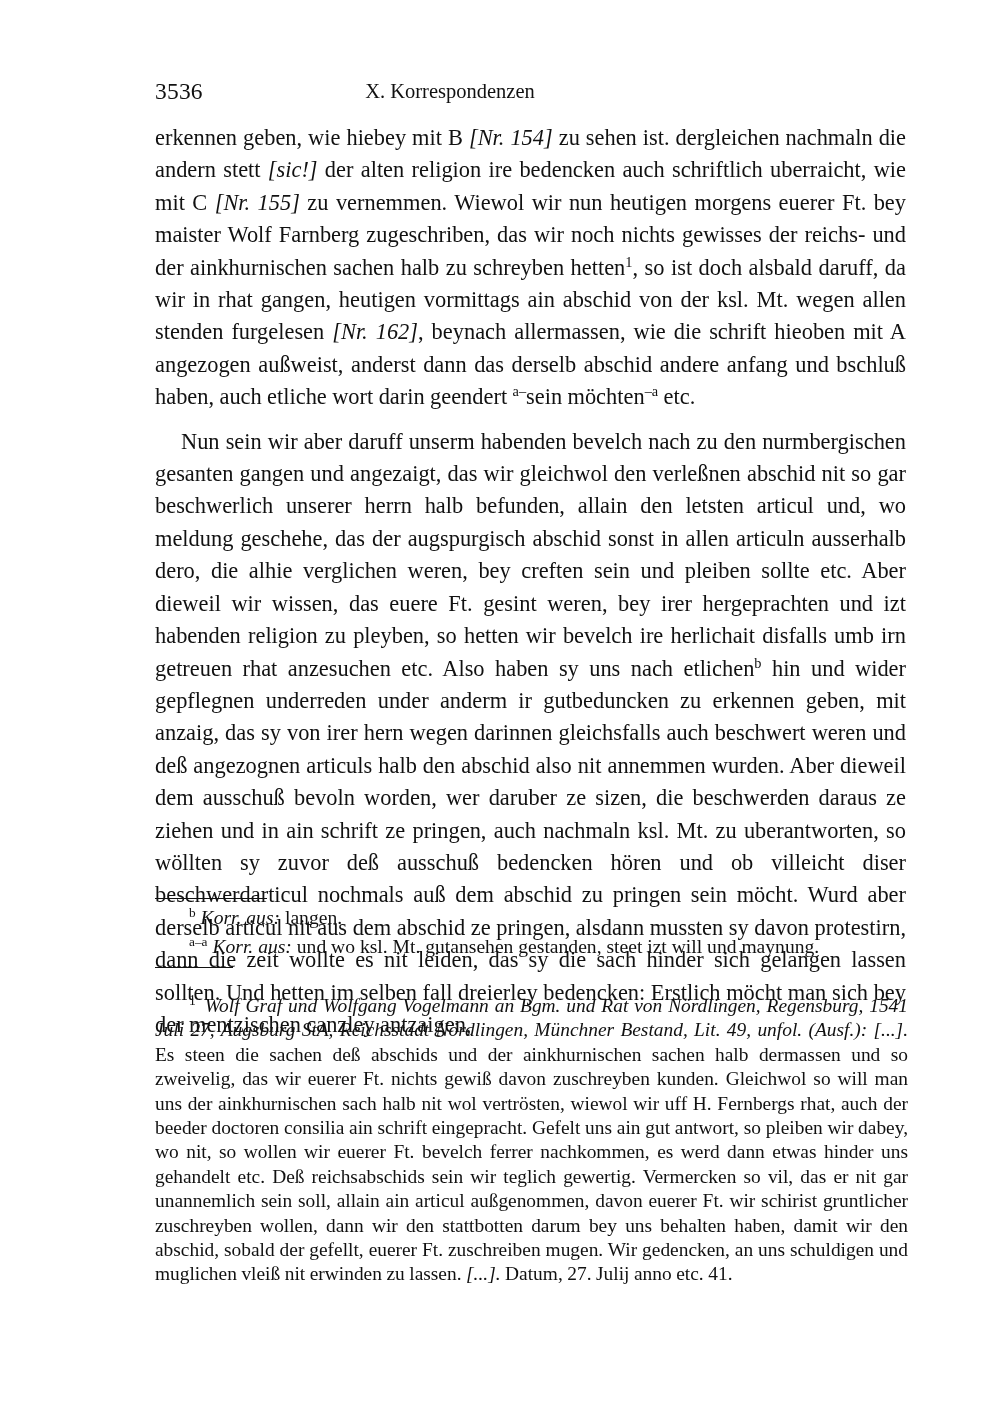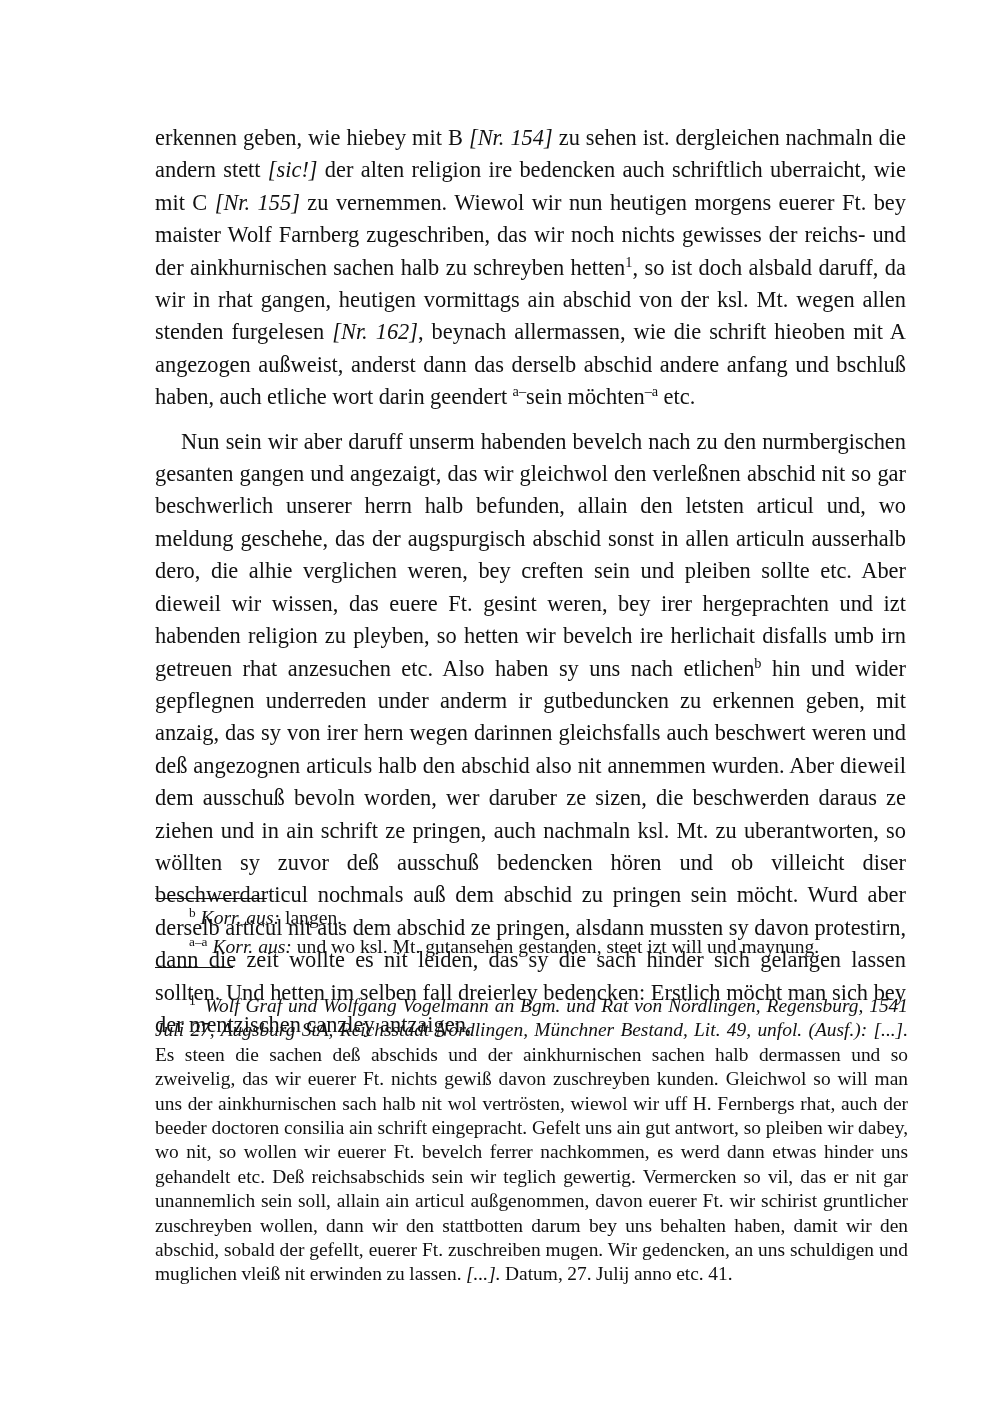--- a/index.html
+++ b/index.html
@@ -127,20 +127,24 @@
     vertical-align: 0.55em;
     line-height: 0;
     padding-right: 3px;
   }
 </style>
 </head>
 <body>
 
 <div class="page">
 
+  <div class="runhead">
+    <span class="folio">3536</span>
+    <span class="title">X. Korrespondenzen</span>
+  </div>
 
   <div class="textblock">
 
     <p class="body"><span>erkennen geben, wie hiebey mit B </span><i>[Nr. 154]</i><span> zu sehen ist. dergleichen nachmaln die andern stett </span><i>[sic!]</i><span> der alten religion ire bedencken auch schriftlich uberraicht, wie mit C </span><i>[Nr. 155]</i><span> zu vernemmen. Wiewol wir nun heutigen morgens euerer Ft. bey maister Wolf Farnberg zugeschriben, das wir noch nichts gewisses der reichs- und der ainkhurnischen sachen halb zu schreyben hetten</span><sup>1</sup><span>, so ist doch alsbald daruff, da wir in rhat gangen, heutigen vormittags ain abschid von der ksl. Mt. wegen allen stenden furgelesen </span><i>[Nr. 162]</i><span>, beynach allermassen, wie die schrift hieoben mit A angezogen außweist, anderst dann das derselb abschid andere anfang und bschluß haben, auch etliche wort darin geendert </span><sup>a–</sup><span>sein möchten</span><sup>–a</sup><span> etc.</span></p>
 
     <p class="body indent"><span>Nun sein wir aber daruff unserm habenden bevelch nach zu den nurmbergischen gesanten gangen und angezaigt, das wir gleichwol den verleßnen abschid nit so gar beschwerlich unserer herrn halb befunden, allain den letsten articul und, wo meldung geschehe, das der augspurgisch abschid sonst in allen articuln ausserhalb dero, die alhie verglichen weren, bey creften sein und pleiben sollte etc. Aber dieweil wir wissen, das euere Ft. gesint weren, bey irer hergeprachten und izt habenden religion zu pleyben, so hetten wir bevelch ire herlichait disfalls umb irn getreuen rhat anzesuchen etc. Also haben sy uns nach etlichen</span><sup>b</sup><span> hin und wider gepflegnen underreden under anderm ir gutbeduncken zu erkennen geben, mit anzaig, das sy von irer hern wegen darinnen gleichsfalls auch beschwert weren und deß angezognen articuls halb den abschid also nit annemmen wurden. Aber dieweil dem ausschuß bevoln worden, wer daruber ze sizen, die beschwerden daraus ze ziehen und in ain schrift ze pringen, auch nachmaln ksl. Mt. zu uberantworten, so wöllten sy zuvor deß ausschuß bedencken hören und ob villeicht diser beschwerdarticul nochmals auß dem abschid zu pringen sein möcht. Wurd aber derselb articul nit aus dem abschid ze pringen, alsdann mussten sy davon protestirn, dann die zeit wollte es nit leiden, das sy die sach hinder sich gelangen lassen sollten. Und hetten im selben fall dreierley bedencken: Erstlich möcht man sich bey der mentzischen canzley antzaigen,</span></p>
 
   </div>
 
   <hr class="rule rule-var">

